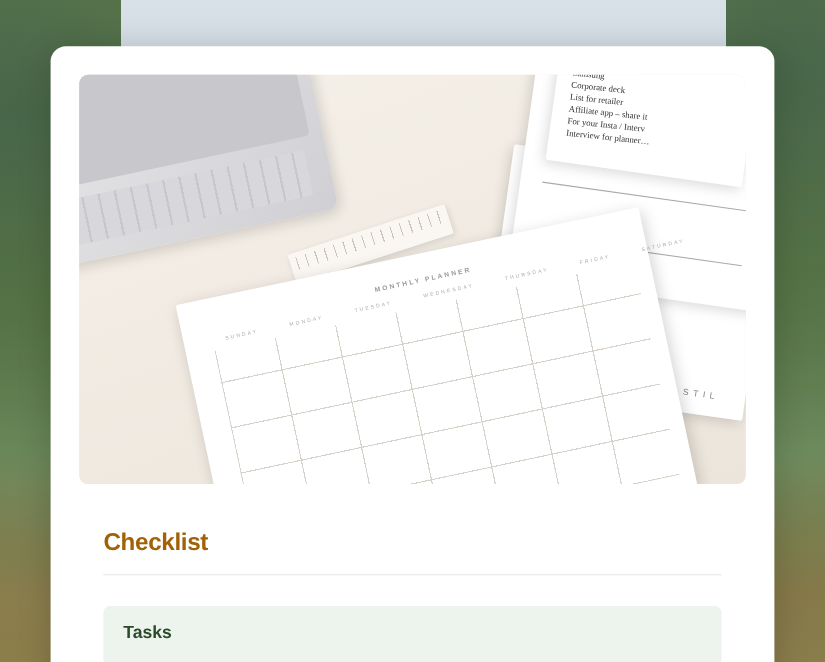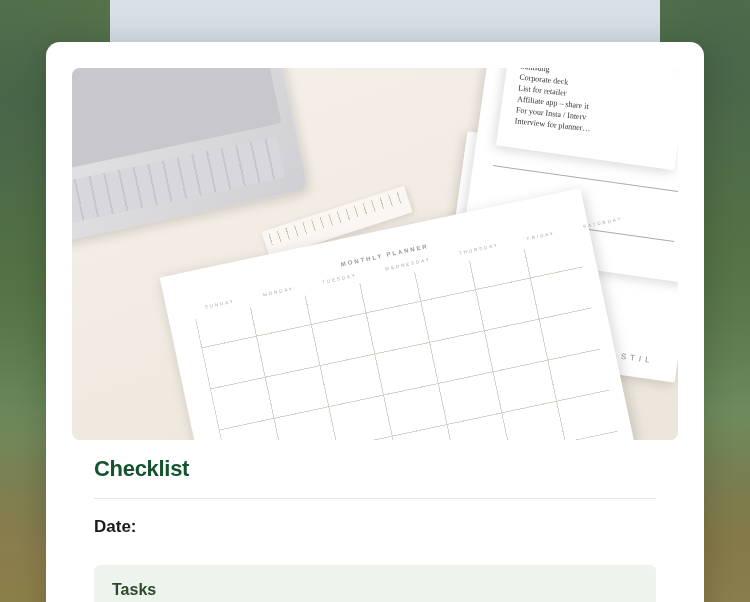--- a/index.html
+++ b/index.html
@@ -193,24 +193,24 @@
     .stil {
       position: absolute;
       right: 24px;
       bottom: 14px;
       font-size: 8px;
       letter-spacing: 4px;
       color: #888;
     }
     .content { padding: 0 22px; }
     .title {
-      margin-top: 16px;
+      margin-top: 40px;
       font-size: 22px;
       font-weight: 700;
-      color: #14532d;
+      color: #a16207;
       letter-spacing: -0.3px;
     }
     .hr {
       margin-top: 16px;
       border: none;
       border-top: 1px solid #e6e6e6;
     }
     .date {
       margin-top: 18px;
       font-size: 17px;
@@ -258,18 +258,17 @@
         <div class="planner-title">MONTHLY PLANNER</div>
         <div class="planner-days">SUNDAY MONDAY TUESDAY WEDNESDAY THURSDAY FRIDAY SATURDAY</div>
         <div class="planner-grid"></div>
       </div>
     </div>
   </div>
 
   <div class="content">
     <h1 class="title">Checklist</h1>
     <hr class="hr">
-    <div class="date">Date:</div>
     <div class="tasks-block">
       <div class="tasks-title">Tasks</div>
     </div>
   </div>
 </div>
 
 </body></html>

